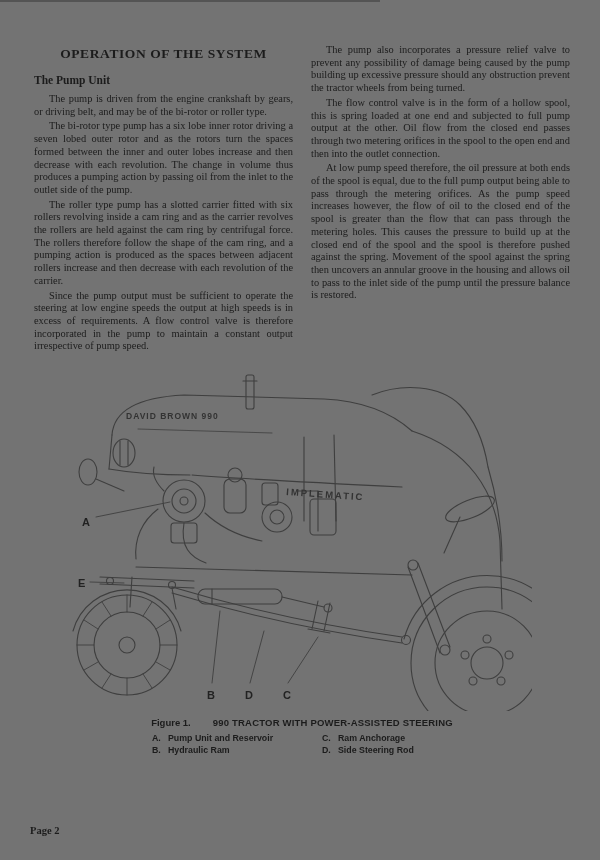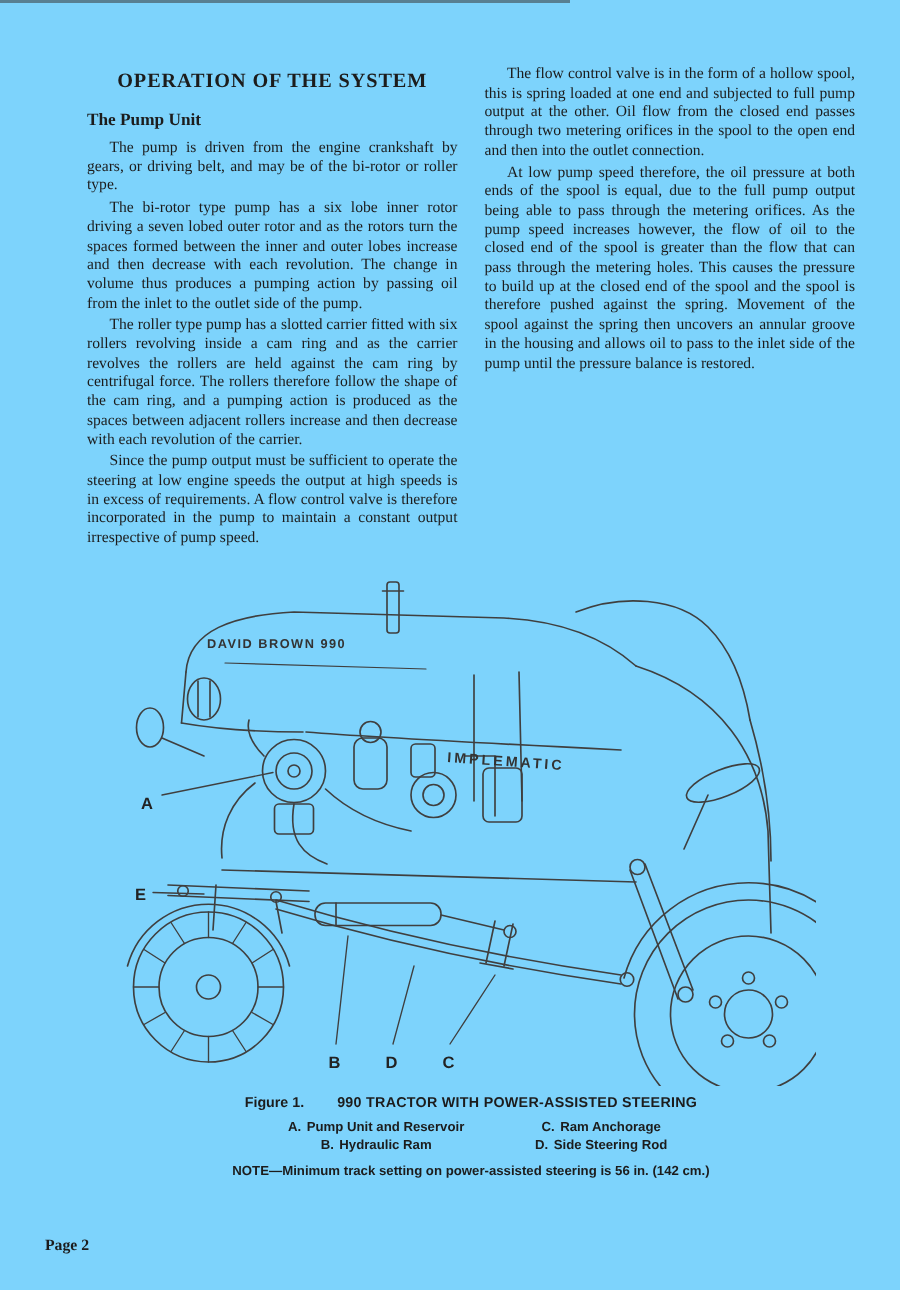--- a/index.html
+++ b/index.html
@@ -1,32 +1,32 @@
 <!DOCTYPE html>
 <html><head>
 <meta charset="utf-8">
 <style>
   * { margin:0; padding:0; box-sizing:border-box; }
   html,body { width:600px; height:860px; }
   body { background:#d8d5cf; font-family:"Liberation Serif", serif; }
-  .page { width:600px; height:860px; background:#7dd3fc; position:relative; color:#1c1c1c; overflow:hidden;padding-left:24px; }
+  .page { width:600px; height:860px; background:#737373; position:relative; color:#1c1c1c; overflow:hidden; }
   .scan-edge { position:absolute; top:0; left:0; width:380px; height:2px; background:#3a3a3a; opacity:.55; }
   .content { padding:44px 30px 0 34px; }
   .columns { display:flex; gap:18px; }
   .col { width:259px; }
   .title { font-size:13.5px; letter-spacing:.6px; text-align:center; margin:2px 4px 12px 4px; font-weight:bold; }
   .sec-heading { font-family:Liberation Serif, serif; font-size:11.5px; font-weight:bold; margin:4px 0 7px 0; }
   .sec-heading.cv { margin-top:14px; }
   .body-p { font-size:10.4px; line-height:12.7px; text-align:justify; text-indent:15px; margin:0 0 2px 0; }
   .figure-block { margin-top:16px; text-align:center; }
   svg.drawing { display:block; margin:0 auto; }
   .caption { font-family:"Liberation Sans", sans-serif; font-size:9.5px; font-weight:bold; margin-top:6px; }
   .caption .cap-title { margin-left:22px; letter-spacing:.2px; }
   .legend { margin-top:5px; font-family:"Liberation Sans", sans-serif; font-size:8.8px; font-weight:bold; }
-  .legend-grid { width:300px; margin:0 auto; display:grid; grid-template-columns:170px 130px; row-gap:2px; text-align:center; }
+  .legend-grid { width:300px; margin:0 auto; display:grid; grid-template-columns:170px 130px; row-gap:2px; text-align:left; }
   .legend-item .k { display:inline-block; width:16px; }
   .legend-center { margin-top:2px; text-align:center; }
   .note { font-family:"Liberation Sans", sans-serif; font-size:8.8px; font-weight:bold; margin-top:7px; }
   .page-number { position:absolute; left:30px; bottom:24px; font-size:10.5px; font-weight:bold; }
 </style>
 </head>
 <body>
 
 <div class="page">
   <div class="scan-edge"></div>
@@ -37,20 +37,21 @@
       <div class="col">
         <h1 class="title">OPERATION OF THE SYSTEM</h1>
         <h2 class="sec-heading">The Pump Unit</h2>
         <p class="body-p">The pump is driven from the engine crankshaft by gears, or driving belt, and may be of the bi-rotor or roller type.</p>
         <p class="body-p">The bi-rotor type pump has a six lobe inner rotor driving a seven lobed outer rotor and as the rotors turn the spaces formed between the inner and outer lobes increase and then decrease with each revolution. The change in volume thus produces a pumping action by passing oil from the inlet to the outlet side of the pump.</p>
         <p class="body-p">The roller type pump has a slotted carrier fitted with six rollers revolving inside a cam ring and as the carrier revolves the rollers are held against the cam ring by centrifugal force. The rollers therefore follow the shape of the cam ring, and a pumping action is produced as the spaces between adjacent rollers increase and then decrease with each revolution of the carrier.</p>
         <p class="body-p">Since the pump output must be sufficient to operate the steering at low engine speeds the output at high speeds is in excess of requirements. A flow control valve is therefore incorporated in the pump to maintain a constant output irrespective of pump speed.</p>
       </div>
 
       <div class="col">
+        <p class="body-p">The pump also incorporates a pressure relief valve to prevent any possibility of damage being caused by the pump building up excessive pressure should any obstruction prevent the tractor wheels from being turned.</p>
         <p class="body-p">The flow control valve is in the form of a hollow spool, this is spring loaded at one end and subjected to full pump output at the other. Oil flow from the closed end passes through two metering orifices in the spool to the open end and then into the outlet connection.</p>
         <p class="body-p">At low pump speed therefore, the oil pressure at both ends of the spool is equal, due to the full pump output being able to pass through the metering orifices. As the pump speed increases however, the flow of oil to the closed end of the spool is greater than the flow that can pass through the metering holes. This causes the pressure to build up at the closed end of the spool and the spool is therefore pushed against the spring. Movement of the spool against the spring then uncovers an annular groove in the housing and allows oil to pass to the inlet side of the pump until the pressure balance is restored.</p>
       </div>
 
     </div>
 
     <div class="figure-block">
 
       <svg class="drawing" viewBox="0 0 460 340" width="460" height="340">
         <g stroke="#3f3f3f" stroke-width="1.1" fill="none" stroke-linejoin="round" stroke-linecap="round">
@@ -161,18 +162,17 @@
 
       <div class="legend">
         <div class="legend-grid">
           <div class="legend-item"><span class="k">A.</span><span>Pump Unit and Reservoir</span></div>
           <div class="legend-item"><span class="k">C.</span><span>Ram Anchorage</span></div>
           <div class="legend-item"><span class="k">B.</span><span>Hydraulic Ram</span></div>
           <div class="legend-item"><span class="k">D.</span><span>Side Steering Rod</span></div>
         </div>
       </div>
 
-      <div class="note">NOTE—Minimum track setting on power-assisted steering is 56 in. (142 cm.)</div>
     </div>
   </div>
 
   <div class="page-number">Page 2</div>
 </div>
 
 </body></html>

